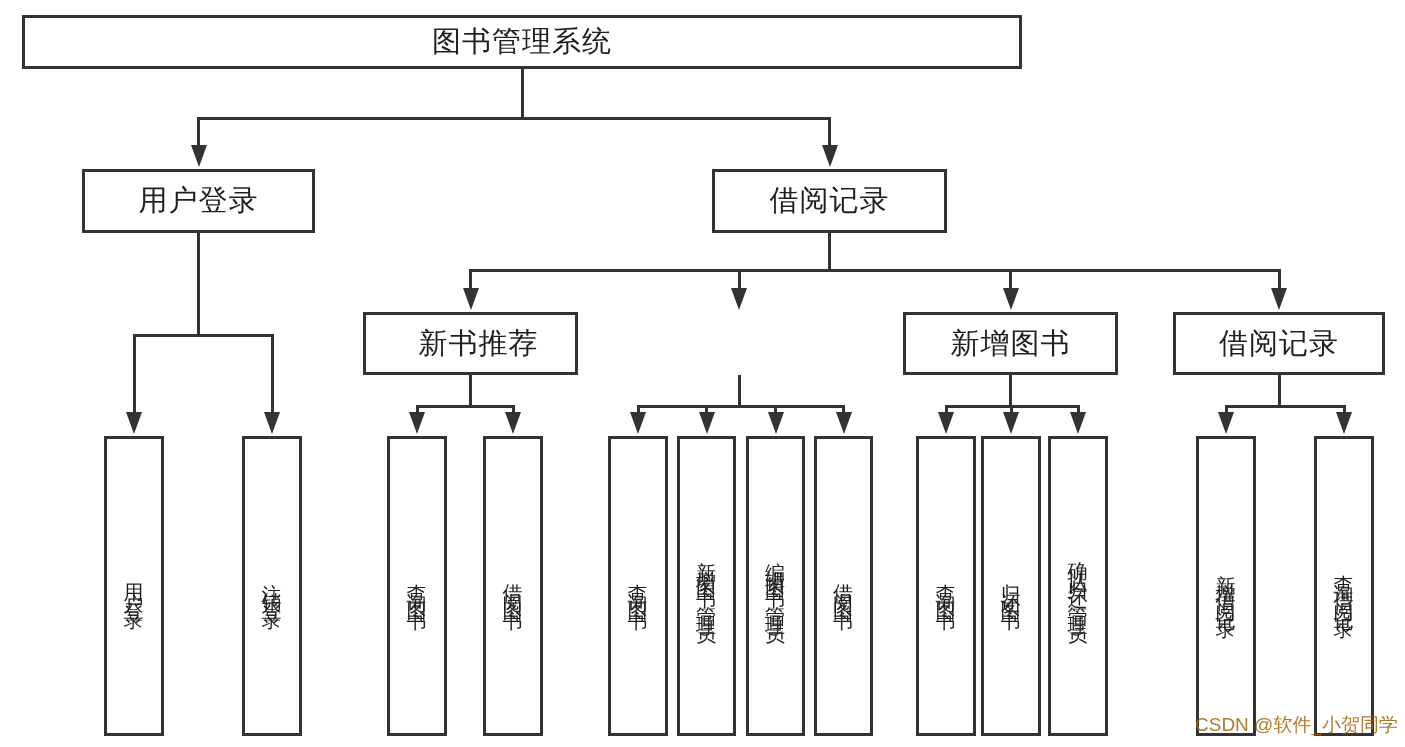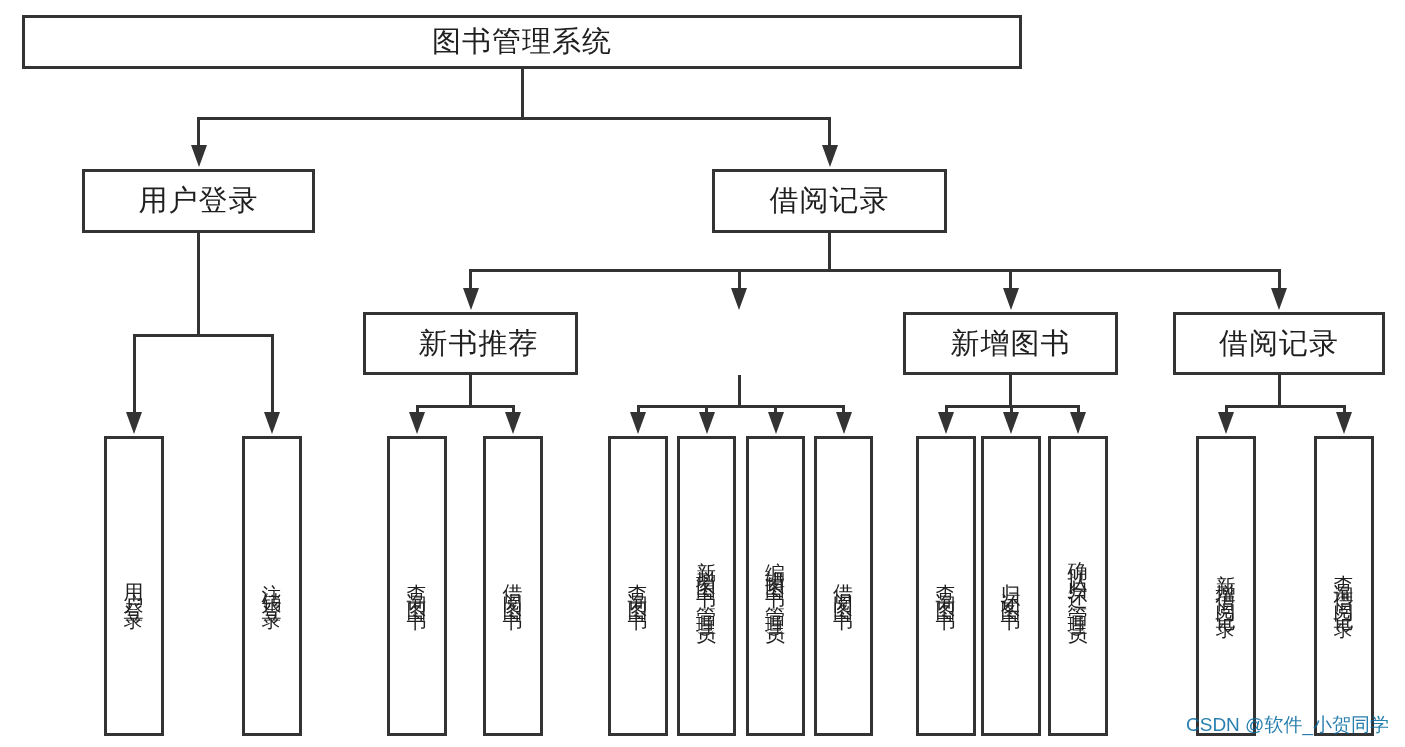--- a/index.html
+++ b/index.html
@@ -58,21 +58,21 @@
     color: #a0a0a0;
     opacity: 0.85;
     white-space: nowrap;
     z-index: 5;
   }
 </style>
 </head>
 <body>
 
 <div class="stage">
-  <span class="watermark" style="color: #0369a1;">CSDN @软件_小贺同学</span>
+  <span class="watermark" style="color: #a16207; margin-left: 9px;">CSDN @软件_小贺同学</span>
 <div class="node" style="left: 22px; top: 15px; width: 1000px; height: 54px;">
       <span>图书管理系统</span>
     </div>
     <div class="node" style="left: 82px; top: 169px; width: 233px; height: 64px;">
       <span>用户登录</span>
     </div>
     <div class="node" style="left: 712px; top: 169px; width: 235px; height: 64px;">
       <span>借阅记录</span>
     </div>
     <div class="node" style="left: 363px; top: 312px; width: 215px; height: 63px; padding-left: 16px;">

